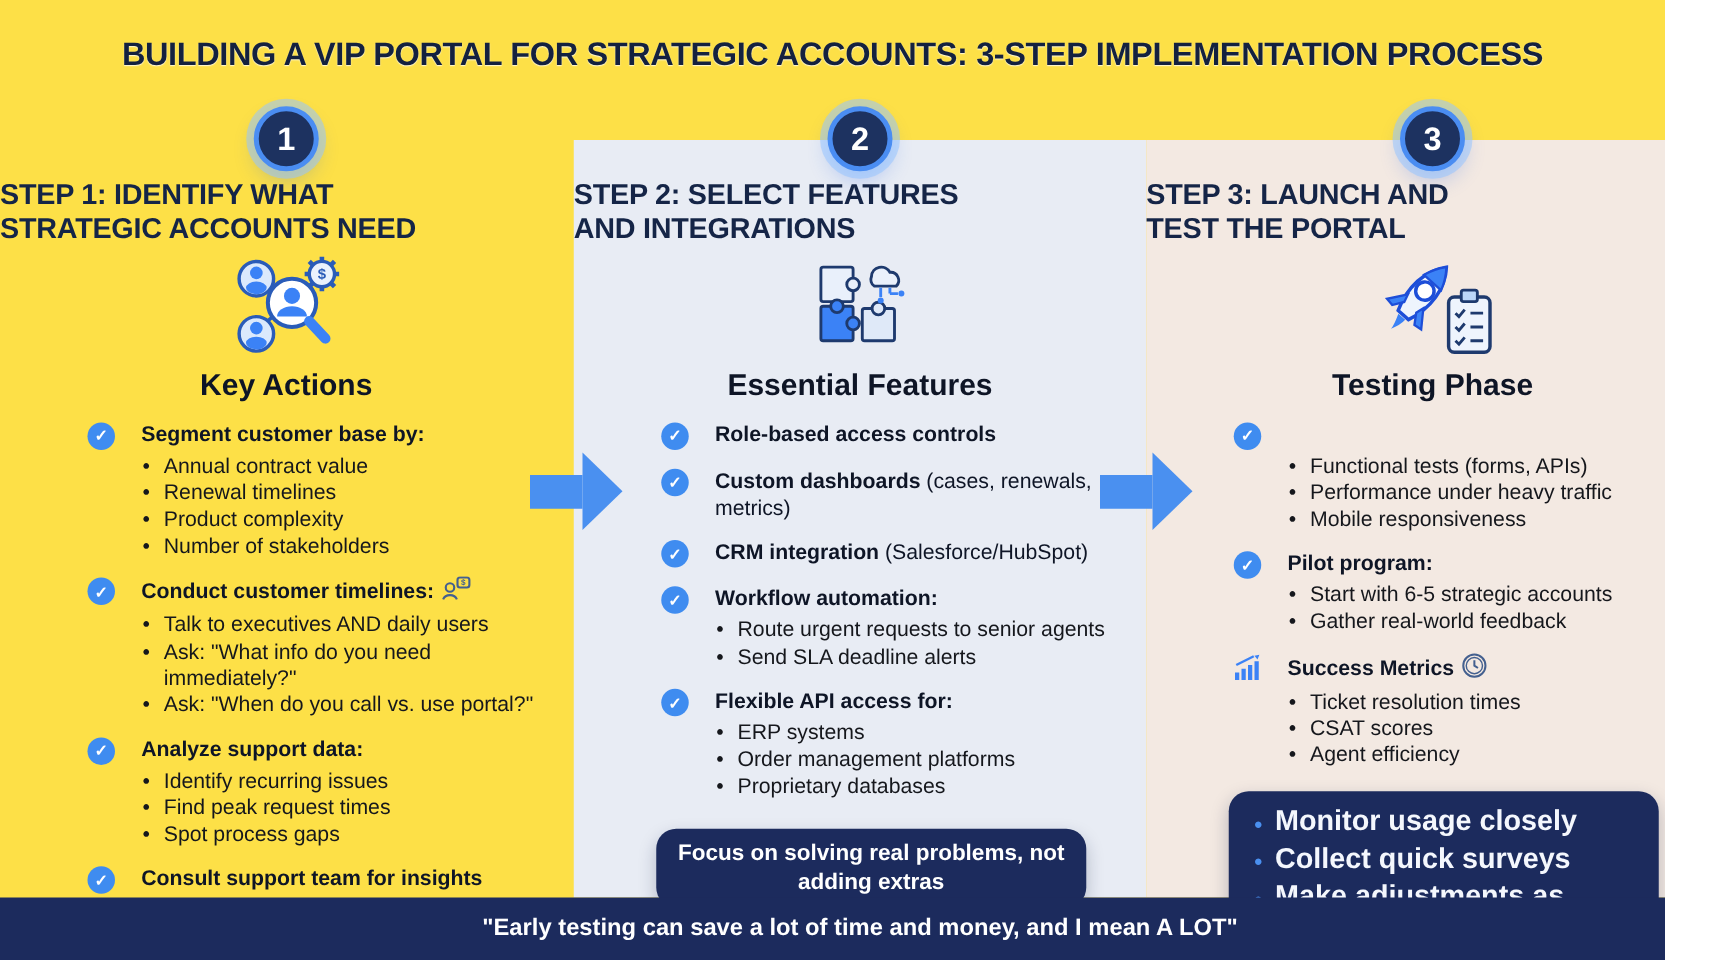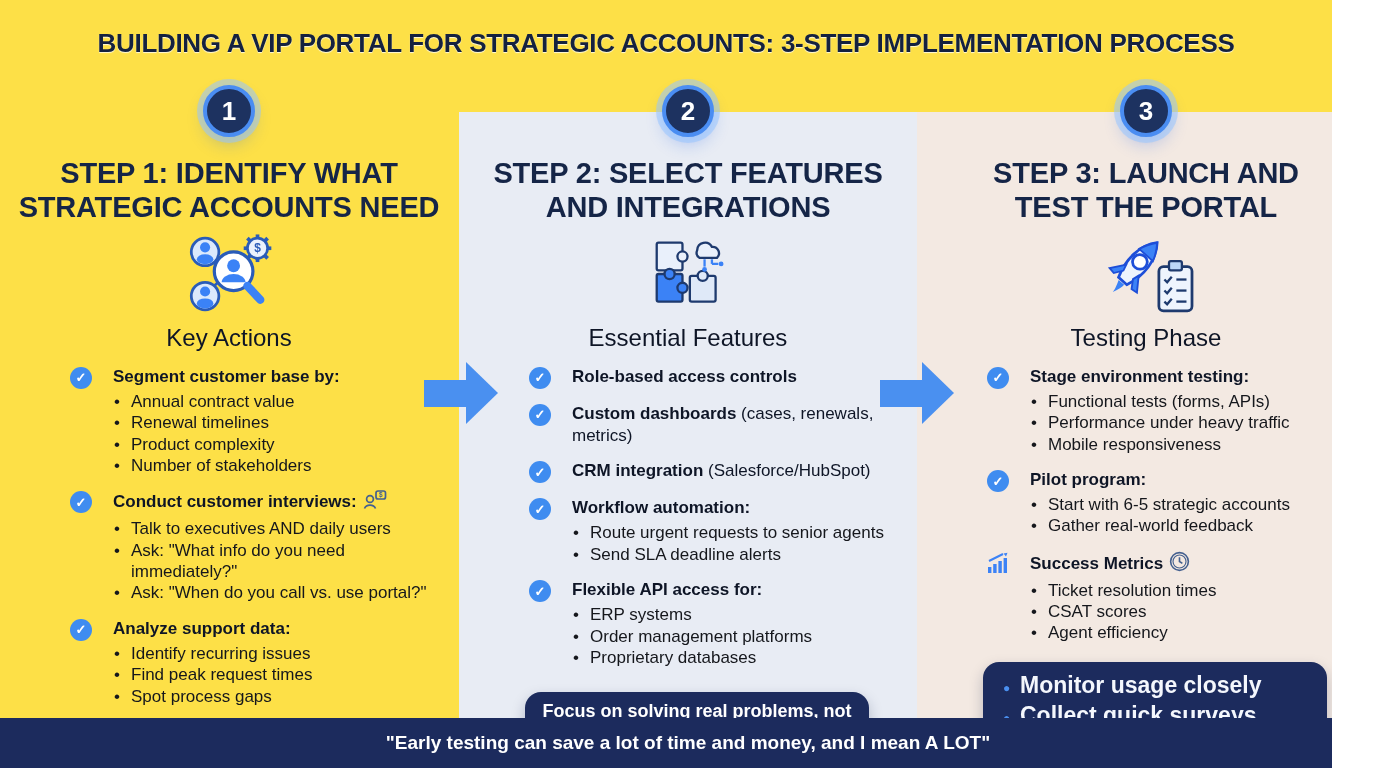--- a/index.html
+++ b/index.html
@@ -15,26 +15,26 @@
            white-space:nowrap; text-shadow:0 1px 1px rgba(255,255,255,0.8); }
 
   .col { position:absolute; top:85px; width:458px; }
   .col1 { left:0; } .col2 { left:459px; } .col3 { left:917px; }
 
   .badge { width:52px; height:52px; margin:0 auto; border-radius:50%;
            background:#1d3260; border:4px solid #4a8df2; color:#ffffff;
            font-size:26px; font-weight:800; display:flex; align-items:center; justify-content:center;
            box-shadow:0 0 0 6px rgba(151,197,255,0.55), 0 8px 16px rgba(37,99,235,0.25); }
 
-  .step-heading { margin-top:20px; text-align:center; font-size:29px; font-weight:800;
+  .step-heading { margin-top:5px; text-align:left; font-size:23px; font-weight:800;
                   color:#152547; line-height:1.17; letter-spacing:-0.2px; }
 
   .icon-wrap { height:92px; margin-top:3px; display:flex; align-items:center; justify-content:center; }
 
-  .subheading { margin-top:4px; text-align:center; font-size:24px; font-weight:400; color:#0e1526; }
+  .subheading { margin-top:4px; text-align:center; font-size:24px; font-weight:700; color:#0e1526; }
 
   .list { margin-top:10px; }
   .item { display:flex; align-items:flex-start; margin:14px 20px 0 70px;gap:12px; }
   .check { flex:none; width:22px; height:22px; border-radius:50%; background:#3f8cf0;
            color:#fff; display:flex; align-items:center; justify-content:center;
            font-size:13px; font-weight:800; margin-right:9px; margin-top:1px; }
   .check::before { content:"✓"; }
   .marker-chart { flex:none; width:24px; height:22px; margin-right:7px; margin-top:1px; }
   .item-text { font-size:17px; line-height:1.28; color:#0e1526; }
   .lead { font-weight:800; }
@@ -123,21 +123,21 @@
       </div>
       <ul class="subs">
         <li>Annual contract value</li>
         <li>Renewal timelines</li>
         <li>Product complexity</li>
         <li>Number of stakeholders</li>
       </ul>
 
       <div class="item">
         <span class="check"></span>
-        <div class="item-text"><span class="lead">Conduct customer interviews:</span><span class="inline-ic"><svg width="24" height="20" viewBox="0 0 24 20" fill="none" stroke="#44608f" stroke-width="1.7">
+        <div class="item-text"><span class="lead">Conduct customer timelines:</span><span class="inline-ic"><svg width="24" height="20" viewBox="0 0 24 20" fill="none" stroke="#44608f" stroke-width="1.7">
                 <circle cx="7" cy="9" r="3.4"></circle>
                 <path d="M1.5 18.5 a5.8 5 0 0 1 11 0"></path>
                 <rect x="13" y="1" width="9.5" height="8" rx="2"></rect>
                 <text x="17.7" y="7.4" text-anchor="middle" font-size="6.5" fill="#44608f" stroke="none" font-weight="bold">$</text>
               </svg></span></div>
       </div>
       <ul class="subs">
         <li>Talk to executives AND daily users</li>
         <li>Ask: "What info do you need immediately?"</li>
         <li>Ask: "When do you call vs. use portal?"</li>
@@ -250,21 +250,20 @@
           <path d="M76 80 l3 3 5-6"></path>
             <line x1="89" y1="80" x2="100" y2="80"></line>
         </g>
       </svg>
     </div>
     <div class="subheading">Testing Phase</div>
 
     <div class="list">
       <div class="item">
         <span class="check"></span>
-        <div class="item-text"><span class="lead">Stage environment testing:</span><span class="rest"></span></div>
       </div>
       <ul class="subs">
         <li>Functional tests (forms, APIs)</li>
         <li>Performance under heavy traffic</li>
         <li>Mobile responsiveness</li>
       </ul>
 
       <div class="item">
         <span class="check"></span>
         <div class="item-text"><span class="lead">Pilot program:</span><span class="rest"></span></div>

